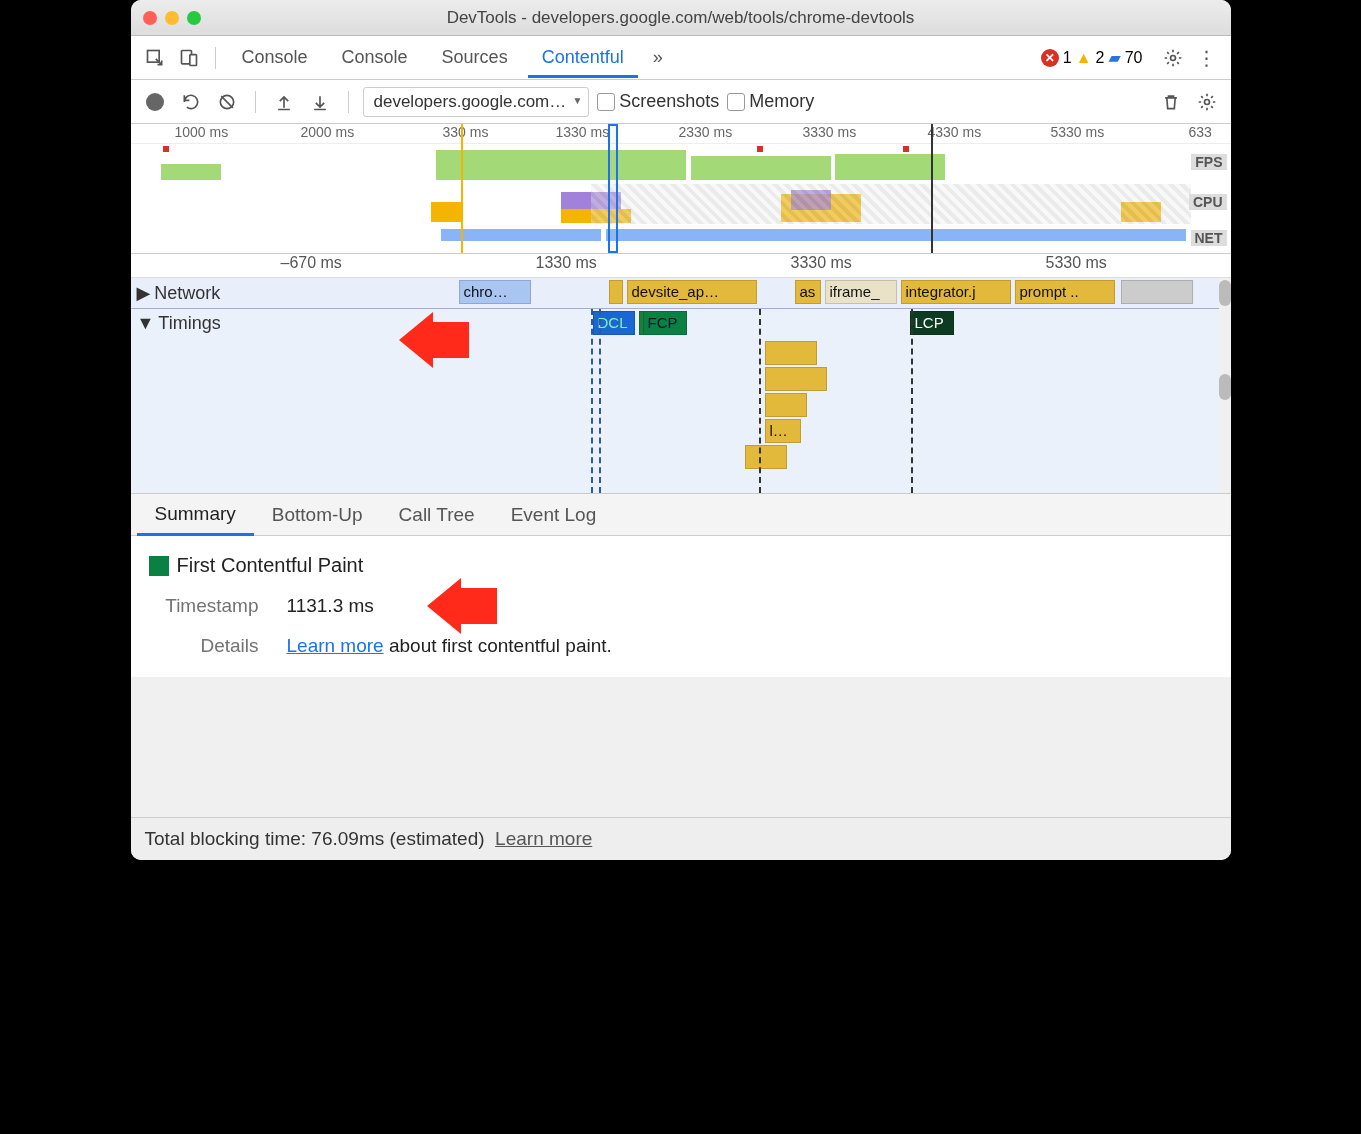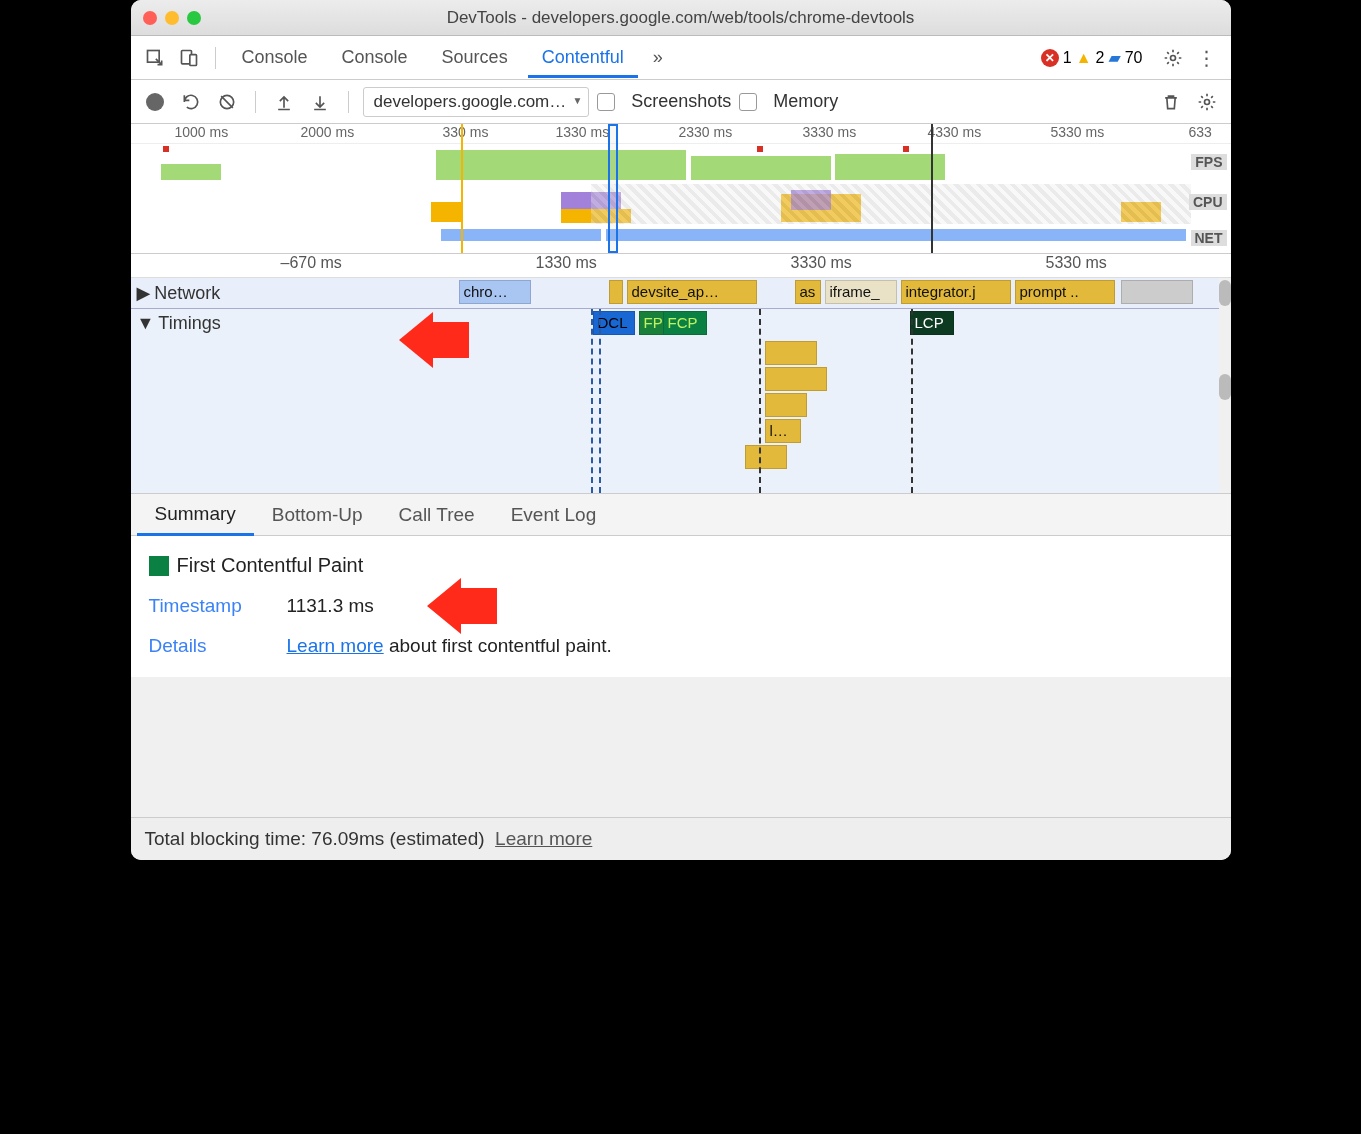--- a/index.html
+++ b/index.html
@@ -55,21 +55,21 @@
 .msgicon{ color:#2677d8; font-size:16px;}
 
 .toolbar2 {
   height: 44px; background:#fff; border-bottom:1px solid #ccc;
   display:flex; align-items:center; padding:0 10px; gap:8px;
 }
 .record-dot{ width:18px; height:18px; border-radius:50%; background:#666;}
 .dropdown { border:1px solid #ccc; padding:4px 22px 4px 10px; font-size:17px; color:#333; background:#fff; position:relative; border-radius:3px;}
 .dropdown:after{content:'▼'; font-size:10px; position:absolute; right:6px; top:7px; color:#666;}
 .chk { width:18px; height:18px; border:1px solid #999; border-radius:3px; display:inline-block; vertical-align:middle;}
-.toolbar2 label{ font-size:18px; color:#333; display:flex; align-items:center; gap:16px;}
+.toolbar2 label{ font-size:18px; color:#333; display:flex; align-items:center; gap:4px;}
 
 .overview {
   height: 130px; background:#fff; border-bottom:1px solid #ccc; position:relative;text-align:right;
 }
 .overview .ticks { height:20px; display:flex; font-size:14px; color:#666; position:relative; border-bottom:1px solid #eee;}
 .overview .ticks span { position:absolute; }
 .ovlabel { position:absolute; right:4px; font-size:14px; font-weight:bold; color:#555; background:#ddd; padding:0 4px;}
 .fpsrow{ position:absolute; top:22px; left:0; right:42px; height:36px;}
 .cpurow{ position:absolute; top:60px; left:0; right:42px; height:40px;}
 .netrow{ position:absolute; top:103px; left:0; right:42px; height:18px; }
@@ -87,21 +87,21 @@
 .dashline{ position:absolute; top:0; bottom:0; border-left:2px dashed #2c5aa0; }
 
 .dettabs{ height:42px; background:#f4f4f4; border-bottom:1px solid #ccc; display:flex; align-items:center; gap:0; padding:0 6px;}
 .dettab{ padding:10px 18px; font-size:19px; color:#555; cursor:pointer;}
 .dettab.active{ color:#222; border-bottom:3px solid #1a73e8; padding-bottom:8px;}
 
 .details { background:#fff; padding:18px 18px 20px; min-height:140px; position:relative;}
 .fcp-swatch { width:20px; height:20px; background:#0b8043; display:inline-block; vertical-align:middle; margin-right:8px;}
 .details h3{ font-size:20px; font-weight:normal; color:#222; display:flex; align-items:center;}
 .kv { display:flex; gap:28px; margin-top:18px; font-size:19px; align-items:center;}
-.kv .k{ color:#3b82f6; min-width:110px;}
+.kv .k{ color:#737373; min-width:110px;text-align:right;}
 .kv .v{ color:#222;}
 .link{ color:#1a73e8; text-decoration:underline; cursor:pointer;}
 .fill{ flex:1;}
 
 .bottombar{ background:#eee; border-top:1px solid #ccc; padding:10px 14px; font-size:19px; color:#333;}
 .bottombar .link2{ color:#555; text-decoration:underline; cursor:pointer;}
 svg.ic { width:20px; height:20px; display:block; }
 .scrolltrack { position:absolute; right:0; top:24px; bottom:0; width:12px; background:#f0f0f0;}
 .scrollthumb { position:absolute; right:0; width:12px; height:26px; background:#bbb; border-radius:6px;}
 </style>
@@ -267,23 +267,23 @@
       <div class="block" style="left:496px; width:130px; top:2px; background:#e2b93b;">devsite_ap…</div>
       <div class="block" style="left:664px; width:26px; top:2px; background:#e2b93b;">as</div>
       <div class="block" style="left:694px; width:72px; top:2px; background:#e9e2c6;">iframe_</div>
       <div class="block" style="left:770px; width:110px; top:2px; background:#e2b93b;">integrator.j</div>
       <div class="block" style="left:884px; width:100px; top:2px; background:#e2b93b;">prompt ..</div>
       <div class="block" style="left:990px; width:72px; top:2px; background:#ccc;"></div>
     </div>
 
     <div class="timerow">
       <div class="track-label" style="top:4px;">▼ <span>Timings</span></div>
-      <div class="block" style="left:462px;width:42px;top:2px;background:#1967d2;color:#000000;">DCL</div>
+      <div class="block" style="left:462px;width:42px;top:2px;background:#1967d2;color:#86efac;">DCL</div>
       <div class="block" style="left:508px;width:32px;top:2px;background:#188038;color:#bef264;">FP</div>
-      <div class="block" style="left:532px;width:44px;top:2px;background:#0b8043;color:#bef264;">FCP</div>
+      <div class="block" style="left:512px;width:44px;top:2px;background:#0b8043;color:#0f172a;">FCP</div>
       <div class="block" style="left:779px;width:44px;top:2px;background:#0d3b22;color:#fff;">LCP</div>
 
       <div class="block" style="left:634px;width:52px;top:32px;background:#e2b93b;"></div>
       <div class="block" style="left:634px;width:62px;top:58px;background:#e2b93b;"></div>
       <div class="block" style="left:634px;width:42px;top:84px;background:#e2b93b;"></div>
       <div class="block" style="left:634px;width:36px;top:110px;background:#e2b93b;">l…</div>
       <div class="block" style="left:614px;width:42px;top:136px;background:#e2b93b;"></div>
 
       <div class="dashline" style="left:460px;"></div>
       <div class="dashline" style="left:468px;"></div>

